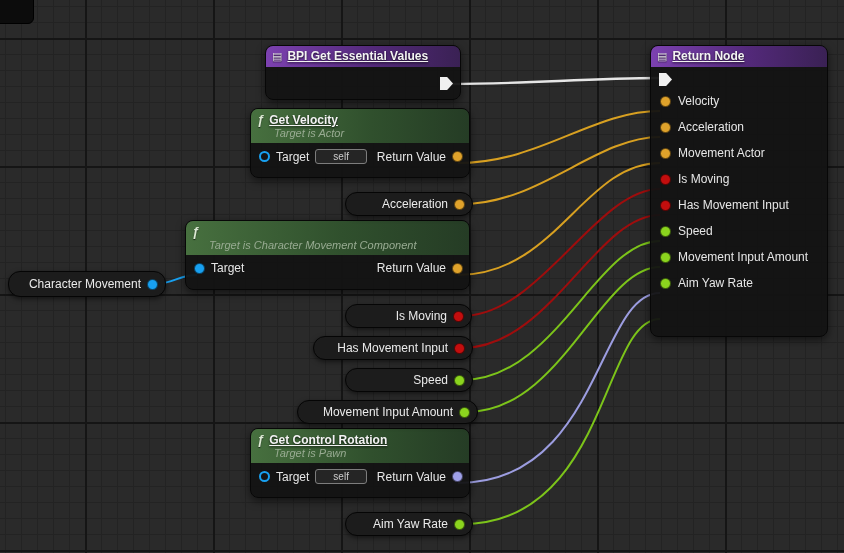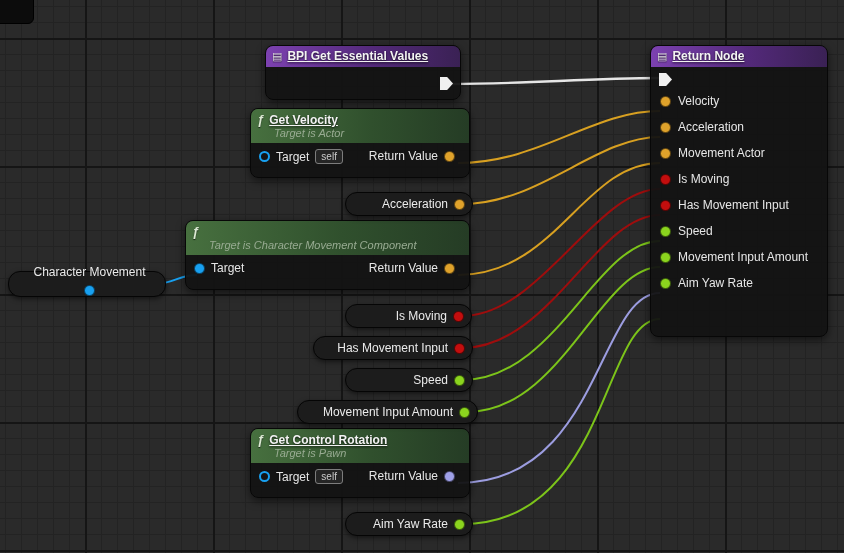--- a/index.html
+++ b/index.html
@@ -44,24 +44,24 @@
   .pin { width:11px; height:11px; border-radius:50%; border:1px solid rgba(0,0,0,0.55); flex:none; }
   .pin.vector  { background:#dfa22b; }
   .pin.bool    { background:#c30e0e; }
   .pin.float   { background:#8bd41e; }
   .pin.rotator { background:#9fa0e8; }
   .pin.object  { background:#18a0f0; }
   .pin.hollow  { background:transparent; border:2px solid #18a0f0; }
 
   .exec-pin { width:13px; height:13px; background:#f0f0f0; clip-path:polygon(0 0,55% 0,100% 50%,55% 100%,0 100%); flex:none; }
 
-  .fn-body { position:absolute; left:0; right:8px; top:40px; display:flex; align-items:flex-start; justify-content:space-between; padding:0 6px 0 8px; }
+  .fn-body { position:absolute; left:0; right:0; top:40px; display:flex; align-items:center; justify-content:space-between; padding:0 6px 0 8px; }
   .io-group { display:flex; align-items:center; gap:6px; }
   .io-label { font-size:12px; color:#e6e6e6; white-space:nowrap; }
-  .self-box { font-size:10px; color:#cccccc; background:#252525; border:1px solid #7d7d7d; border-radius:3px; padding:0 5px; height:15px; line-height:14px; }
+  .self-box { font-size:10px; color:#cccccc; background:#252525; border:1px solid #7d7d7d; border-radius:3px; padding:0 17px; height:15px; line-height:14px; }
 
   .rn-rows { position:absolute; left:0; right:0; top:42px; }
   .rn-row { display:flex; align-items:center; gap:7px; height:26px; padding-left:9px; }
   .rn-label { font-size:12px; color:#e6e6e6; white-space:nowrap; }
 
   .pill {
     position:absolute; display:flex; align-items:center; justify-content:flex-end; gap:6px;
     padding:0 7px 0 12px; height:24px;
     background:#1c1c1c; border:1px solid #050505; border-radius:12px;
     box-shadow:0 2px 5px rgba(0,0,0,0.5);
@@ -193,21 +193,21 @@
       <span class="io-label">Target</span>
       <span class="self-box">self</span>
     </div>
     <div class="io-group">
       <span class="io-label">Return Value</span>
       <span class="pin rotator"></span>
     </div>
   </div>
 </div>
 
-<div class="pill" style="left:8px; top:271px; width:158px; height:26px;flex-direction:column;">
+<div class="pill" style="left:8px; top:271px; width:158px; height:26px;">
   <span class="pill-label">Character Movement</span>
   <span class="pin object"></span>
 </div>
 
 <div class="pill" style="left:345px; top:192px; width:128px;">
   <span class="pill-label">Acceleration</span>
   <span class="pin vector"></span>
 </div>
 
 <div class="pill" style="left:345px; top:304px; width:127px;">

